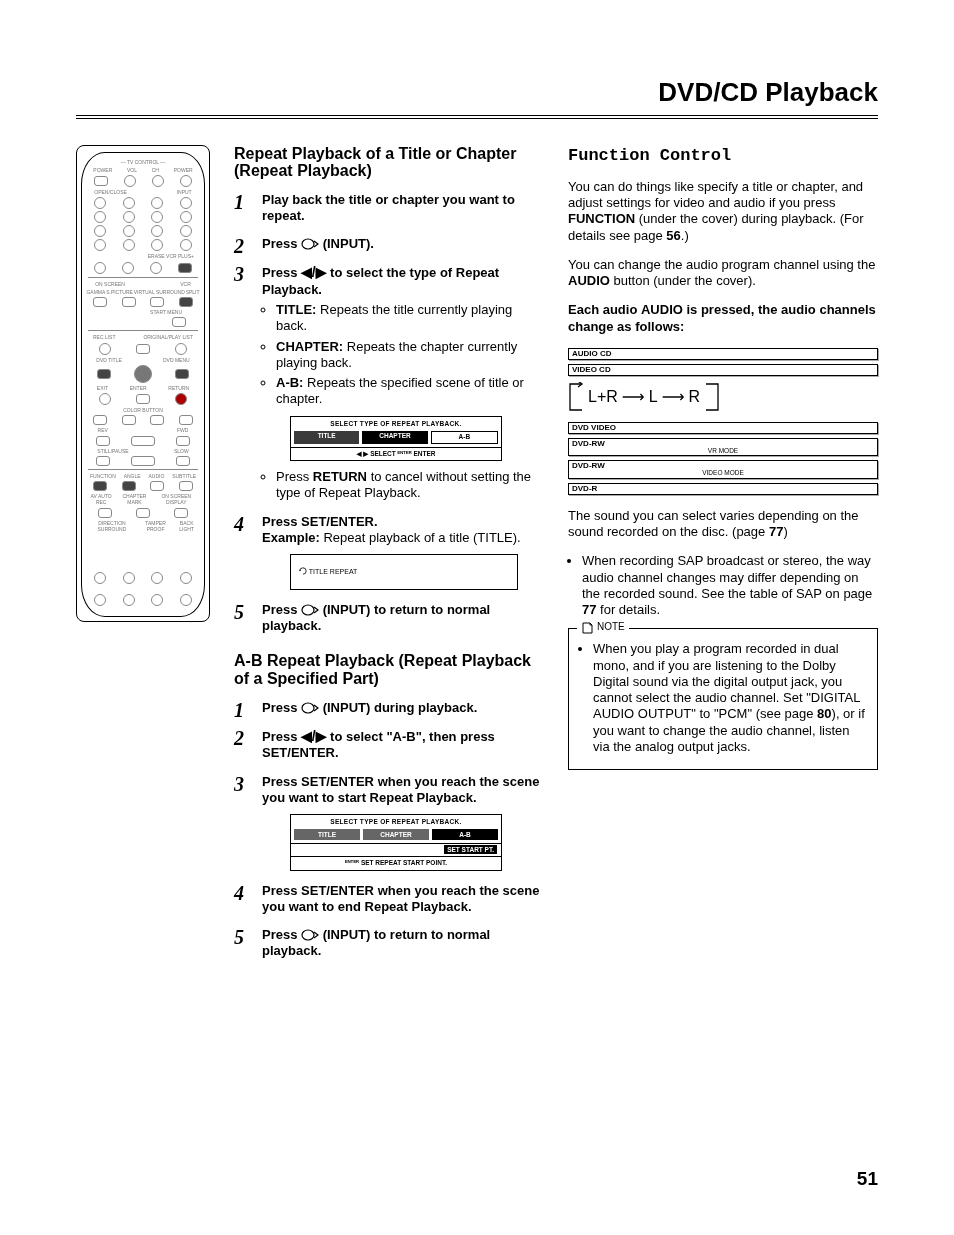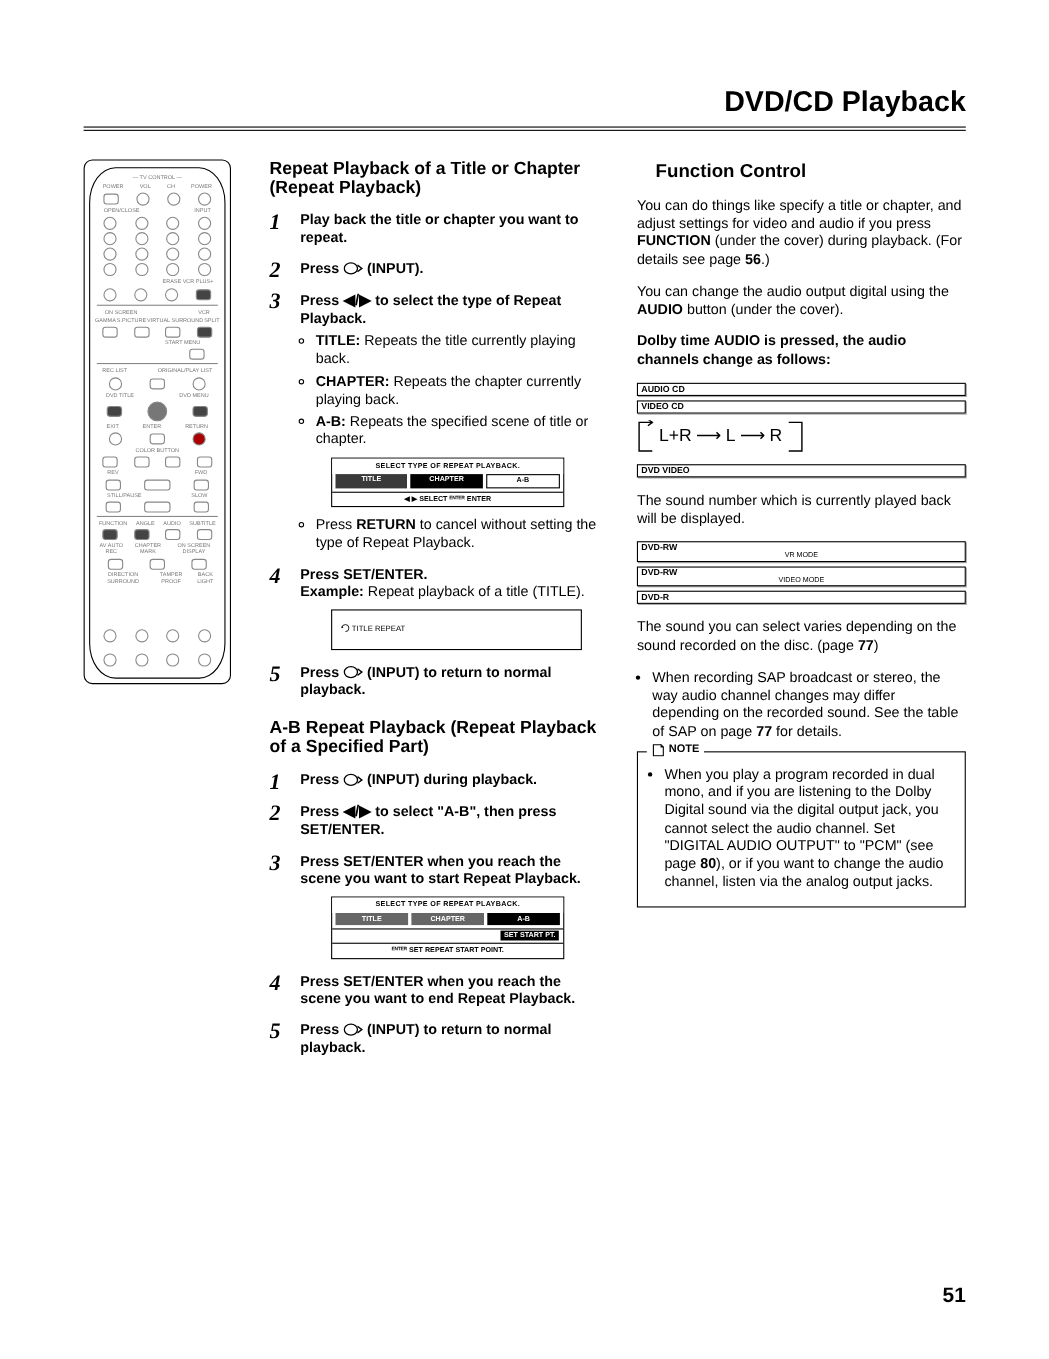--- a/index.html
+++ b/index.html
@@ -25,42 +25,42 @@
     text-align: right;
     font-size: 26px;
     font-weight: 700;
     padding-bottom: 6px;
   }
   .two-rules { border-top: 1.5px solid #000; }
   .two-rules-inner { border-top: 1px solid #000; margin-top: 2px; }
   .columns {
     display: flex;
     margin-top: 26px;
-    gap: 35px;
+    gap: 24px;
   }
   .remote-col {
     width: 134px;
     flex: 0 0 134px;
   }
   .col {
     flex: 1 1 0;
     min-width: 0;
   }
   .h2 {
     font-family: Arial, Helvetica, sans-serif;
     font-weight: 900;
     font-size: 16px;
     margin: 0 0 12px 0;
     line-height: 1.1;
   }
   .h2-sub {
-    font-family: Liberation Sans, sans-serif;
+    font-family: Liberation Mono, monospace;
     font-weight: 900;
     font-size: 17px;
-    margin: 0 0 8px 17px;
+    margin: 0 0 8px 0;
   }
   ol.steps {
     list-style: none;
     padding: 0;
     margin: 0;
     counter-reset: step;
   }
   ol.steps > li {
     position: relative;
     padding-left: 28px;
@@ -118,21 +118,21 @@
     border: 1px solid #000;
     padding: 10px 10px 10px 10px;
     position: relative;
     margin-top: 10px;
   }
   .note-label {
     position: absolute;
     top: -8px; left: 8px;
     background: #fff;
     font-size: 10px;
-    font-weight: 700;
+    font-weight: 400;
     padding: 0 4px;
     display: flex; align-items: flex-end; gap: 4px;
   }
   .disc-tags { display: flex; gap: 4px; margin: 4px 0; flex-wrap: wrap; flex-direction: column; }
   .disc-tag {
     border: 1px solid #000;
     font-size: 8px;
     font-weight: 700;
     padding: 1px 3px;
     box-shadow: 1px 1px 0 #aaa;
@@ -464,25 +464,25 @@
       </ol>
     </div>
 
     <div class="col">
       <div class="h2-sub">Function Control</div>
       <p>
         <span>You can do things like specify a title or chapter, and adjust settings for video and audio if you press </span><span class="strong">FUNCTION</span><span> (under the cover) during playback. (For details see page </span><span class="strong">56</span><span>.)</span>
       </p>
 
       <p>
-        <span>You can change the audio output digital using the </span><span class="strong">AUDIO</span><span> button (under the cover).</span>
+        <span>You can change the audio program channel using the </span><span class="strong">AUDIO</span><span> button (under the cover).</span>
       </p>
 
       <p class="strong">
-        <span>Dolby time </span><span style="font-weight:900">AUDIO</span><span> is pressed, the audio channels change as follows:</span>
+        <span>Each audio </span><span style="font-weight:900">AUDIO</span><span> is pressed, the audio channels change as follows:</span>
       </p>
       <div class="disc-tags">
         <span class="disc-tag">AUDIO CD</span>
         <span class="disc-tag">VIDEO CD</span>
       </div>
 
       <div class="flow">
         <svg width="16" height="30" viewBox="0 0 16 30">
             <path d="M14 28 L2 28 L2 2 L14 2" fill="none" stroke="#000" stroke-width="1.3"></path>
             <path d="M10 -1 L14 2 L10 5" fill="none" stroke="#000" stroke-width="1.3"></path>
@@ -493,21 +493,20 @@
         <span class="arrow">⟶</span>
         <span>R</span>
         <svg width="16" height="30" viewBox="0 0 16 30">
             <path d="M2 2 L14 2 L14 28 L2 28" fill="none" stroke="#000" stroke-width="1.3"></path>
           </svg>
       </div>
 
       <div class="disc-tags">
         <span class="disc-tag">DVD VIDEO</span>
       </div>
-      <p>The sound number which is currently played back will be displayed.</p>
 
       <div class="disc-tags">
         <span class="disc-tag"><span>DVD-RW</span><span class="disc-subtag">VR MODE</span></span>
         <span class="disc-tag"><span>DVD-RW</span><span class="disc-subtag">VIDEO MODE</span></span>
         <span class="disc-tag"><span>DVD-R</span><span class="disc-subtag"></span></span>
       </div>
       <p>
         <span>The sound you can select varies depending on the sound recorded on the disc. (page </span><span class="strong">77</span><span>)</span>
       </p>
       <ul class="indented-bullets">

